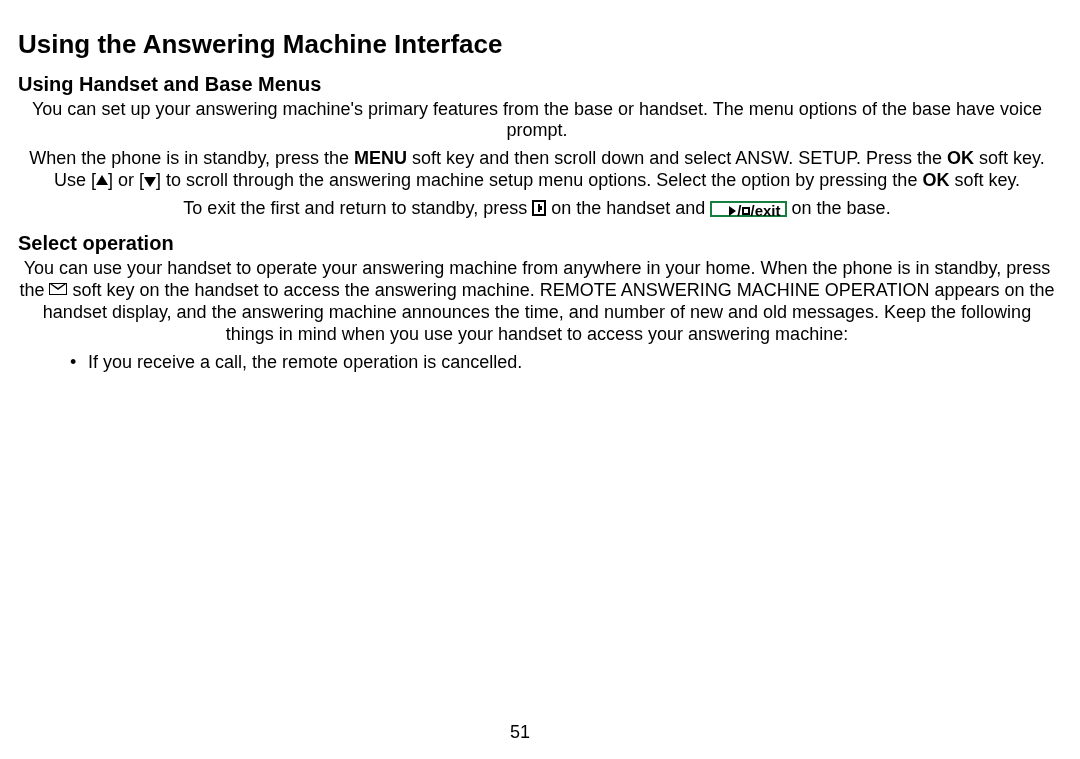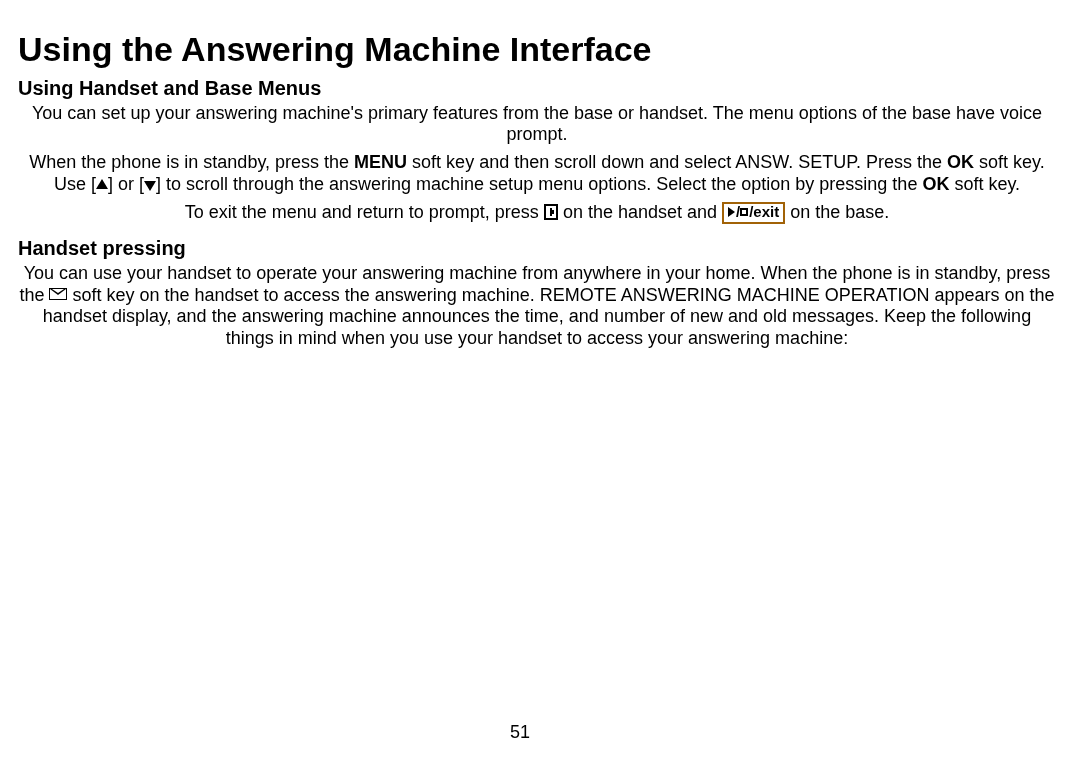--- a/index.html
+++ b/index.html
@@ -1,18 +1,18 @@
 <!DOCTYPE html>
 <html><head>
   <meta charset="utf-8">
   <style>
     * { box-sizing: border-box; margin: 0; padding: 0; }
     html, body { width: 1080px; height: 759px; background: #fff; font-family: Arial, Helvetica, sans-serif; color: #000; }
     .page { padding: 28px 24px 0 18px; position: relative; width: 1080px; height: 759px; }
-    h1 { font-size: 34px; font-weight: bold; margin-bottom: 4px; line-height: 1.25; }
+    h1 { font-size: 26px; font-weight: bold; margin-bottom: 10px; line-height: 1.25; }
     h2 { font-size: 20px; font-weight: bold; margin-bottom: 2px; line-height: 1.3; }
     p { font-size: 18px; line-height: 1.22; margin-bottom: 6px; text-align: center; }
     p.exit-line { margin-bottom: 10px; }
     ul { list-style: none; padding-left: 56px; }
     li { font-size: 18px; line-height: 1.22; position: relative; padding-left: 14px; margin-bottom: 0px; }
     li::before { content: "•"; position: absolute; left: -4px; top: 0; font-size: 18px; }
     .bold { font-weight: bold; }
     
     .tri-up {
       display: inline-block; width: 0; height: 0;
@@ -34,23 +34,23 @@
       display: inline-block; width: 14px; height: 16px; border: 2px solid #000; position: relative; vertical-align: middle; top: -2px;
     }
     .end-call-icon::before {
       content: ""; position: absolute; left: 4px; top: 2px; width: 2px; height: 8px; background: #000;
     }
     .end-call-icon::after {
       content: ""; position: absolute; right: 2px; top: 4px; width: 2px; height: 4px; background: #000;
     }
     
     .play-stop-exit {
-      display: inline-block; border: 2px solid #a16207; padding: 1px 4px 1px 4px;
+      display: inline-block; border: 2px solid #15803d; padding: 1px 4px 1px 17px;
       font-weight: bold; font-size: 15px; line-height: 14px; vertical-align: middle; position: relative; top: -1px;
-      height: 22px;
+      height: 16px;
     }
     .play-tri {
       display: inline-block; width: 0; height: 0;
       border-top: 5px solid transparent;
       border-bottom: 5px solid transparent;
       border-left: 7px solid #000;
       vertical-align: middle; position: relative; top: -1px; margin-right: 1px;
     }
     .stop-sq {
       display: inline-block; width: 8px; height: 8px; background: #fff; border: 2px solid #000;
@@ -83,27 +83,28 @@
 
   <h2>Using Handset and Base Menus</h2>
 
   <p>You can set up your answering machine's primary features from the base or handset. The menu options of the base have voice prompt.</p>
 
   <p>
     <span>When the phone is in standby, press the </span><span class="bold">MENU</span><span> soft key and then scroll down and select ANSW. SETUP. Press the </span><span class="bold">OK</span><span> soft key. Use [</span><span class="tri-up"></span><span>] or [</span><span class="tri-down"></span><span>] to scroll through the answering machine setup menu options. Select the option by pressing the </span><span class="bold">OK</span><span> soft key.</span>
   </p>
 
   <p class="exit-line">
-    <span>To exit the menu and return to prompt, press </span><span class="end-call-icon"></span><span> on the handset and </span><span class="play-stop-exit"><span class="play-tri"></span><span>/</span><span class="stop-sq"></span><span>/</span><span>exit</span></span><span> on the base.</span>
+    <span>To exit the first and return to standby, press </span><span class="end-call-icon"></span><span> on the handset and </span><span class="play-stop-exit"><span class="play-tri"></span><span>/</span><span class="stop-sq"></span><span>/</span><span>exit</span></span><span> on the base.</span>
   </p>
 
-  <h2>Handset pressing</h2>
+  <h2>Select operation</h2>
 
   <p>
     <span>You can use your handset to operate your answering machine from anywhere in your home. When the phone is in standby, press the </span><span class="env-icon"></span><span> soft key on the handset to access the answering machine. REMOTE ANSWERING MACHINE OPERATION appears on the handset display, and the answering machine announces the time, and number of new and old messages. Keep the following things in mind when you use your handset to access your answering machine:</span>
   </p>
 
   <ul>
+    <li>If you receive a call, the remote operation is cancelled.</li>
   </ul>
 
   <div class="page-num">51</div>
 
 </div>
 
 </body></html>

